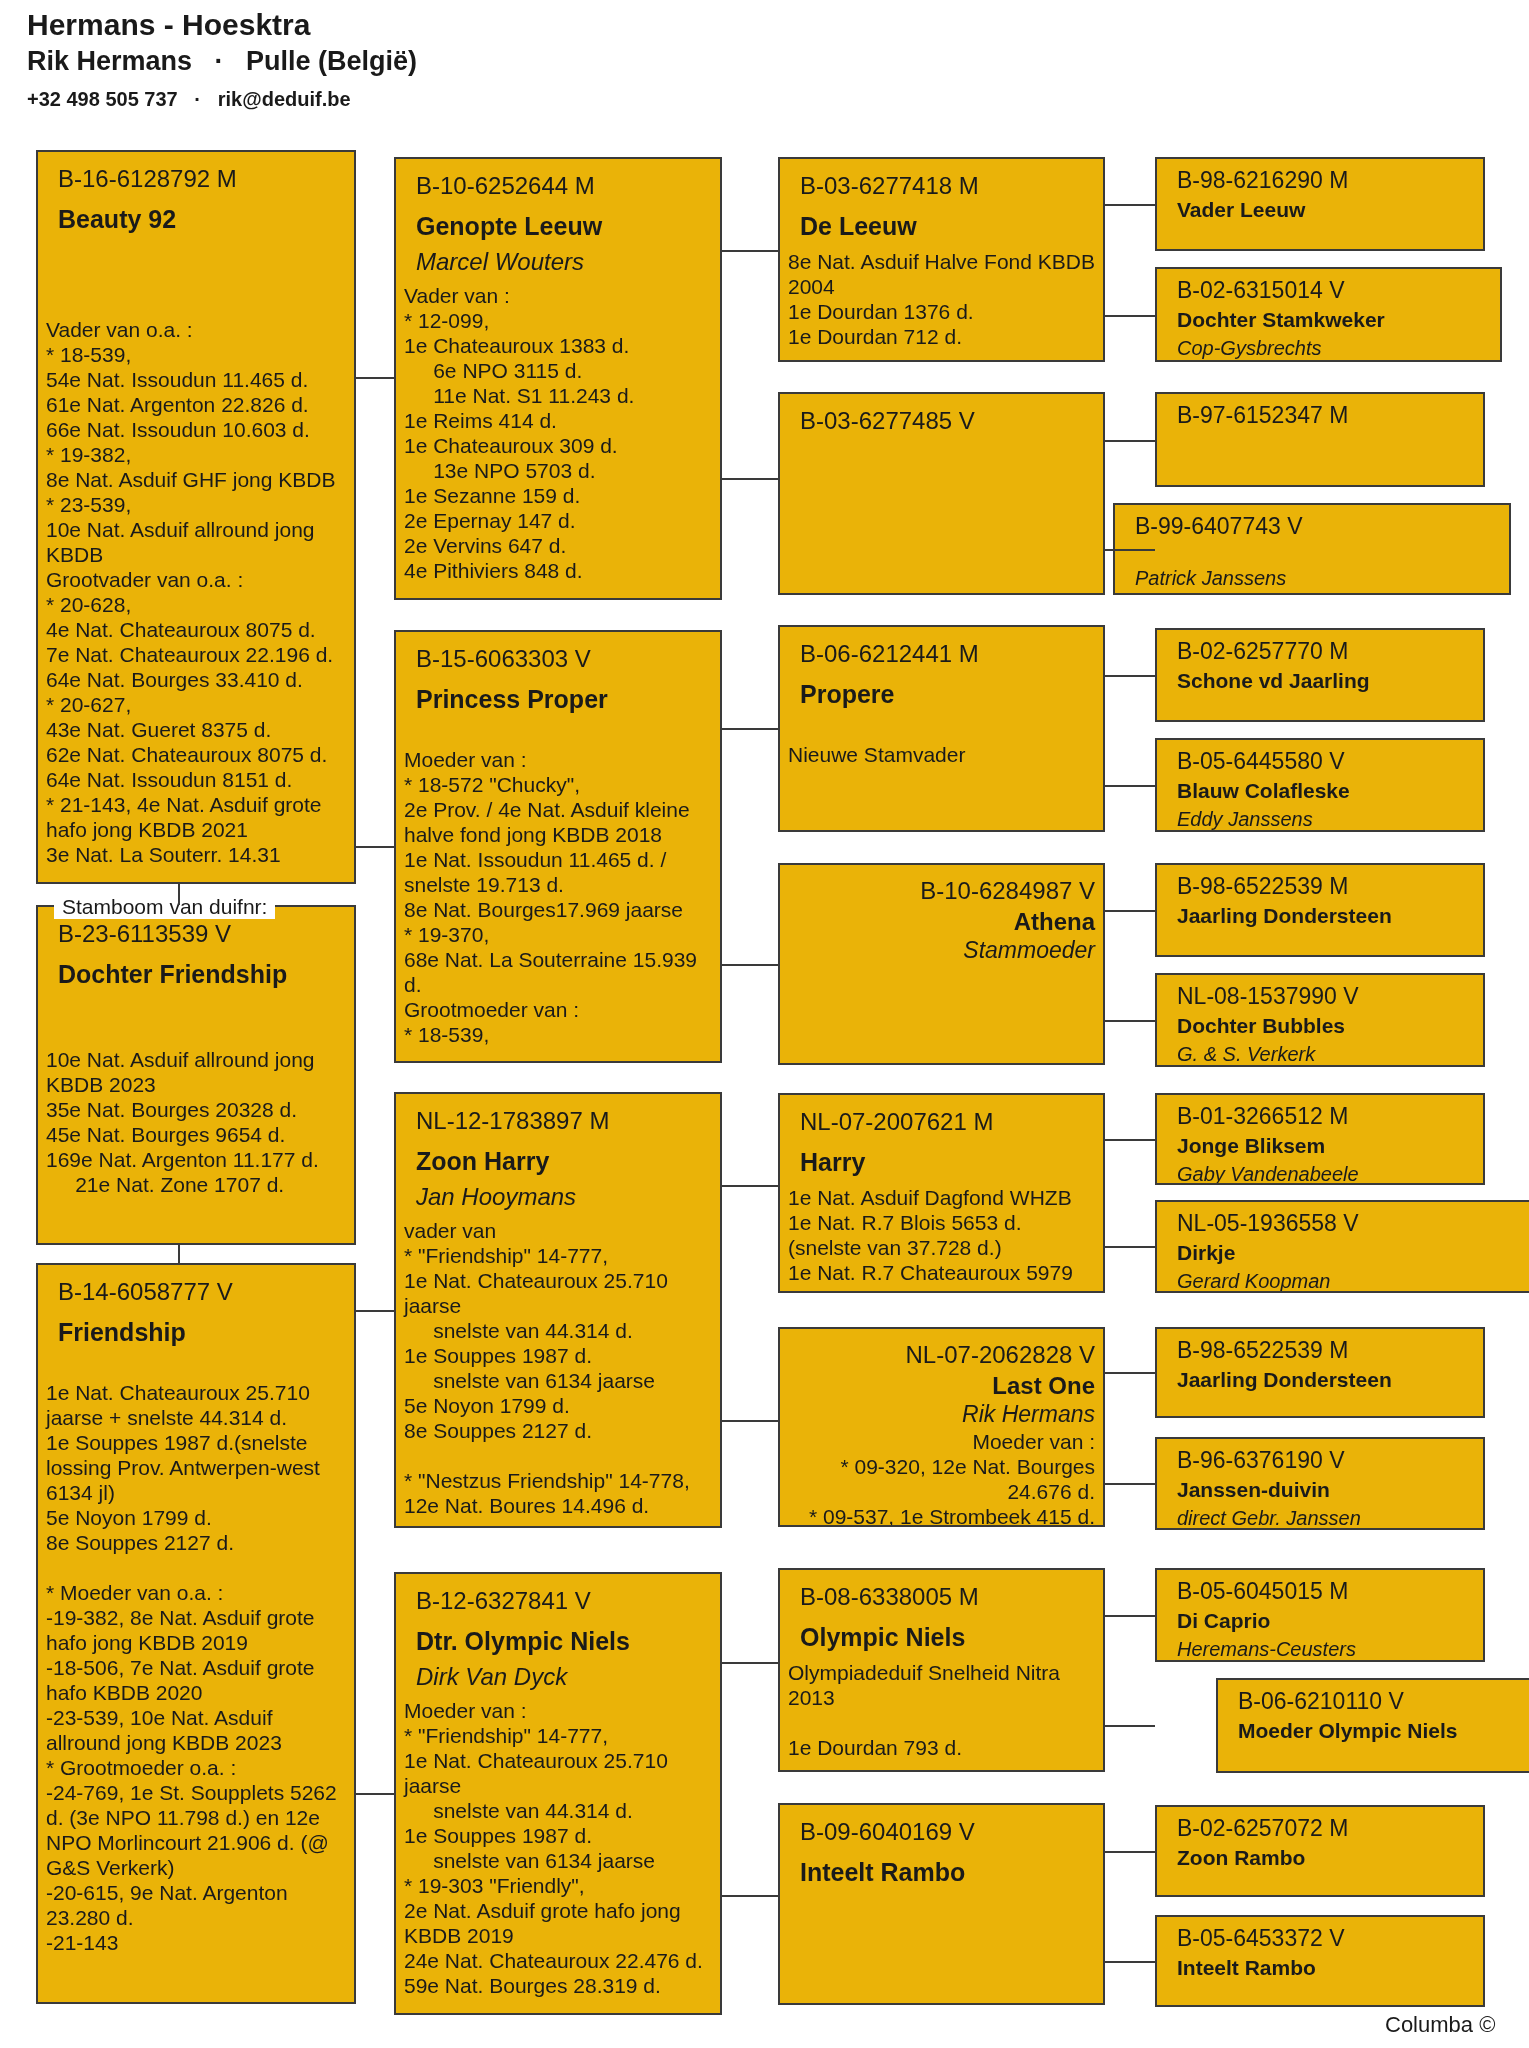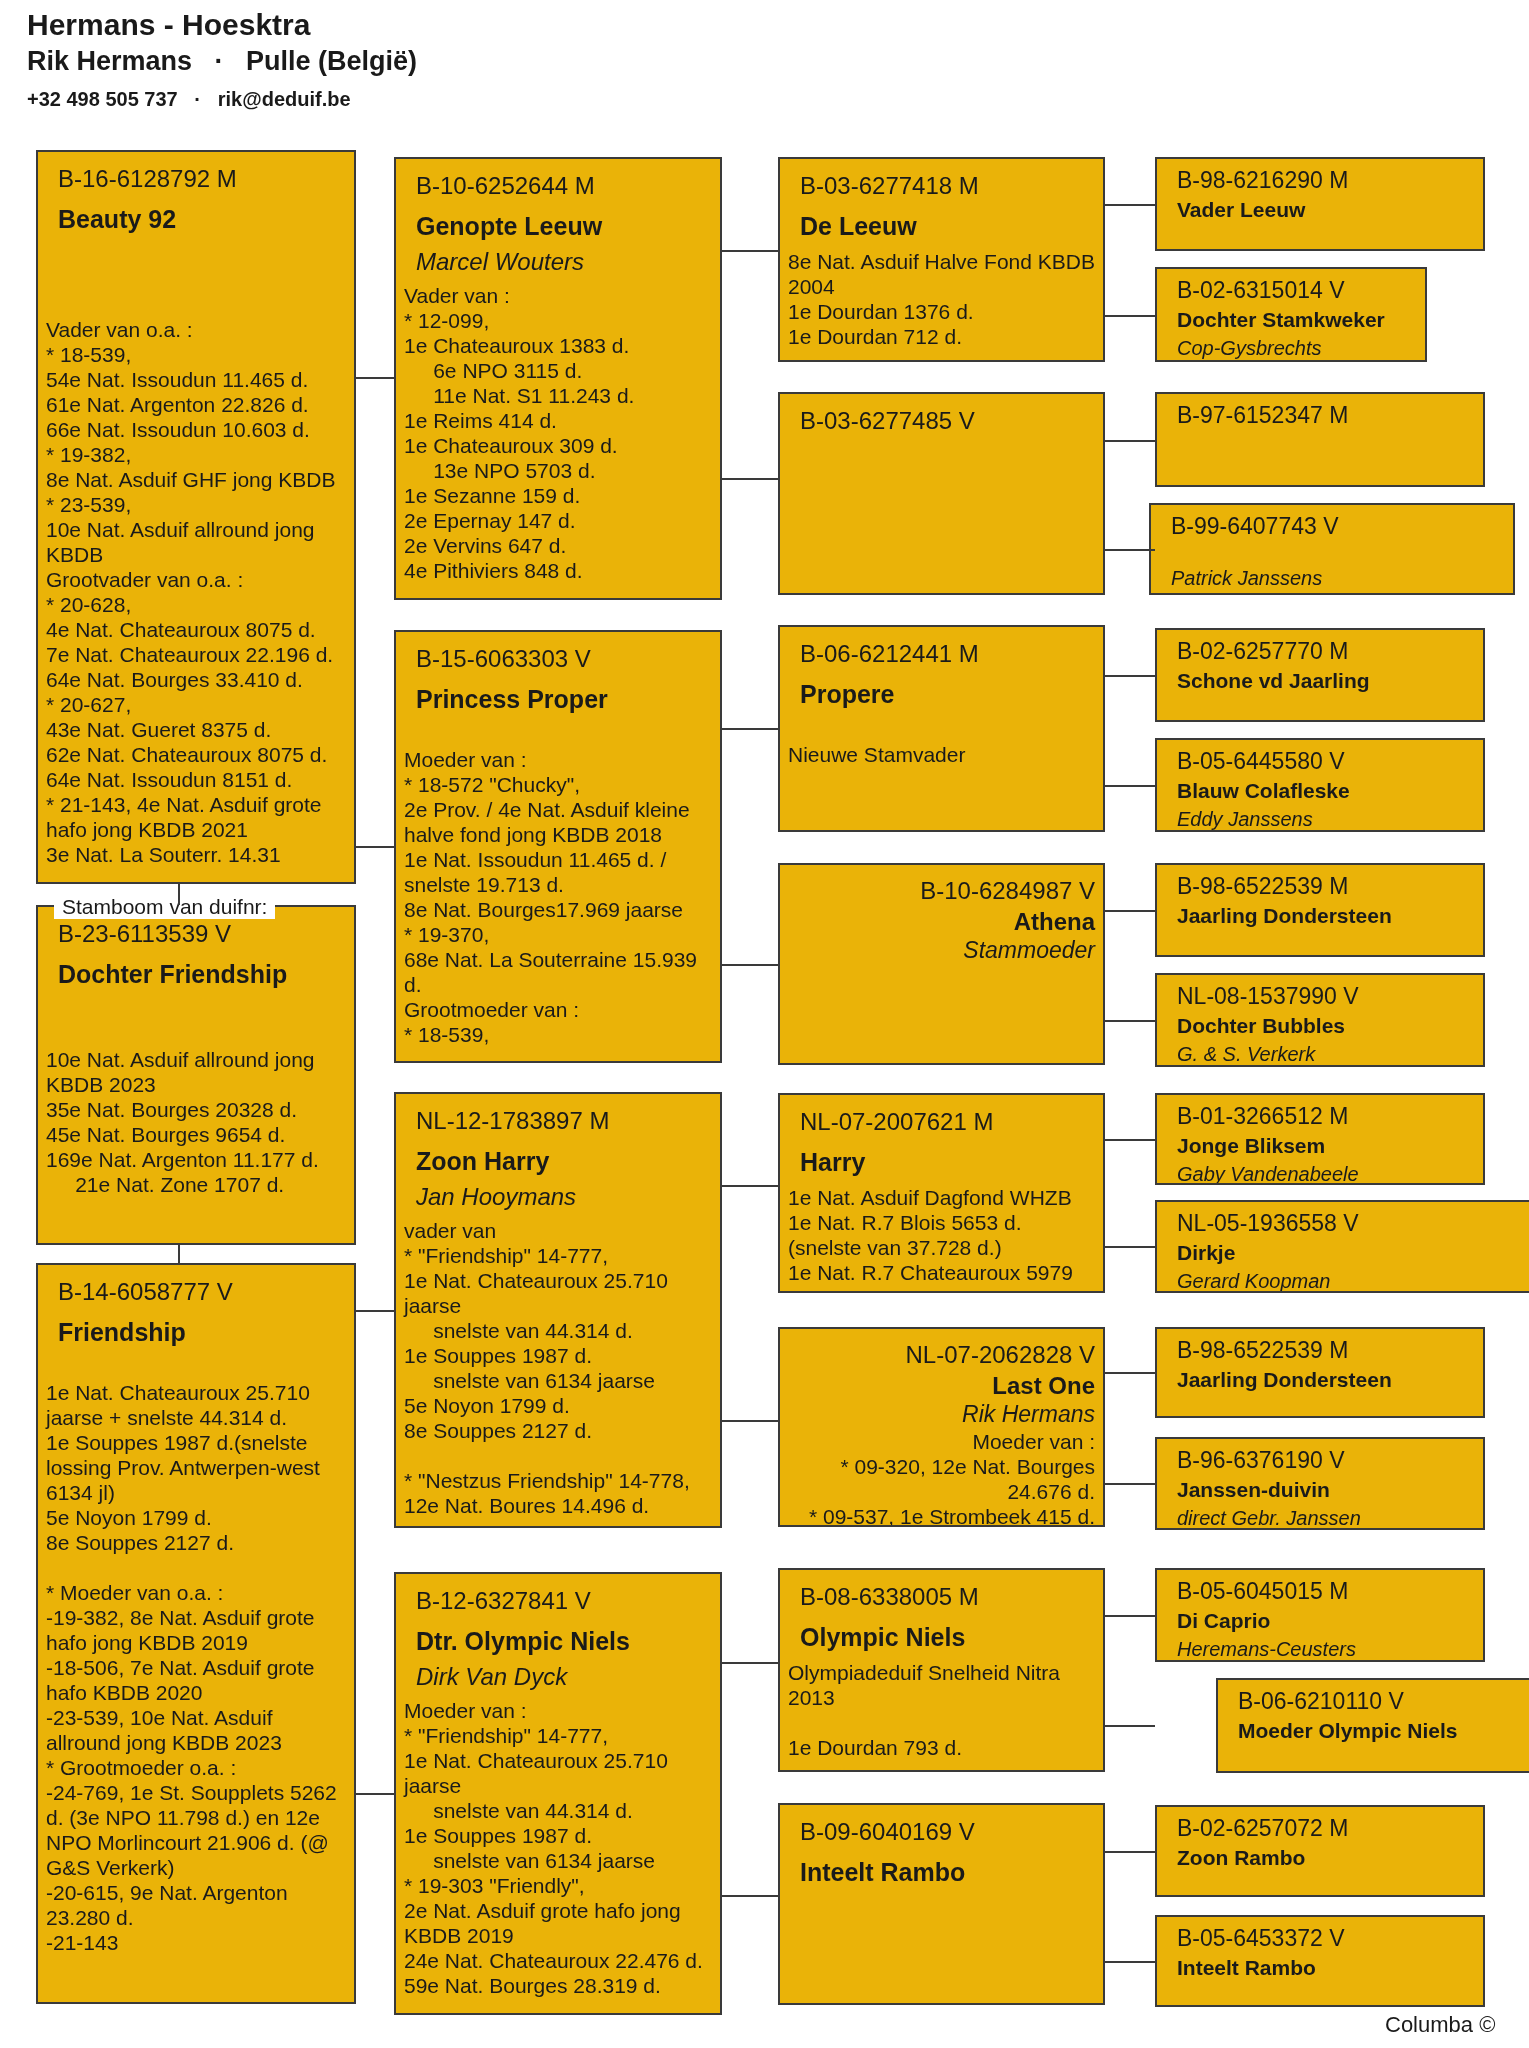--- a/index.html
+++ b/index.html
@@ -219,31 +219,31 @@
   <div class="box" style="left:778px;top:1803px;width:327px;height:202px">
     <div class="ring">B-09-6040169 V</div>
     <div class="bname">Inteelt Rambo</div>
   </div>
 
   <div class="box small" style="left:1155px;top:157px;width:330px;height:94px">
     <div class="ring">B-98-6216290 M</div>
     <div class="bname">Vader Leeuw</div>
   </div>
 
-  <div class="box small" style="left:1155px;top:267px;width:272px;height:95px">
+  <div class="box small" style="left:1155px;top:267px;width:347px;height:95px">
     <div class="ring">B-02-6315014 V</div>
     <div class="bname">Dochter Stamkweker</div>
     <div class="fancier">Cop-Gysbrechts</div>
   </div>
 
   <div class="box small" style="left:1155px;top:392px;width:330px;height:95px">
     <div class="ring">B-97-6152347 M</div>
   </div>
 
-  <div class="box small" style="left:1149px;top:503px;width:366px;height:92px">
+  <div class="box small" style="left:1113px;top:503px;width:398px;height:92px">
     <div class="ring">B-99-6407743 V</div>
     <div class="fancier">
 Patrick Janssens</div>
   </div>
 
   <div class="box small" style="left:1155px;top:628px;width:330px;height:94px">
     <div class="ring">B-02-6257770 M</div>
     <div class="bname">Schone vd Jaarling</div>
   </div>
 

